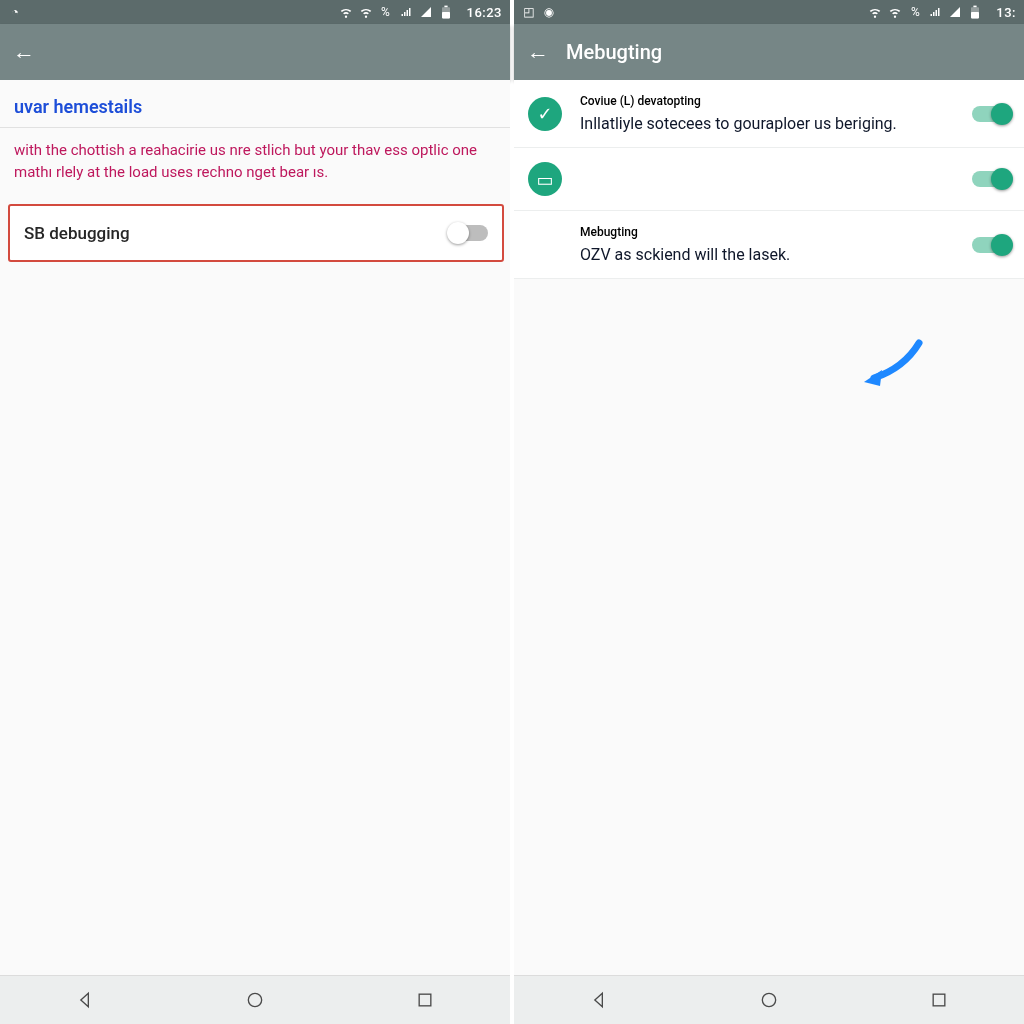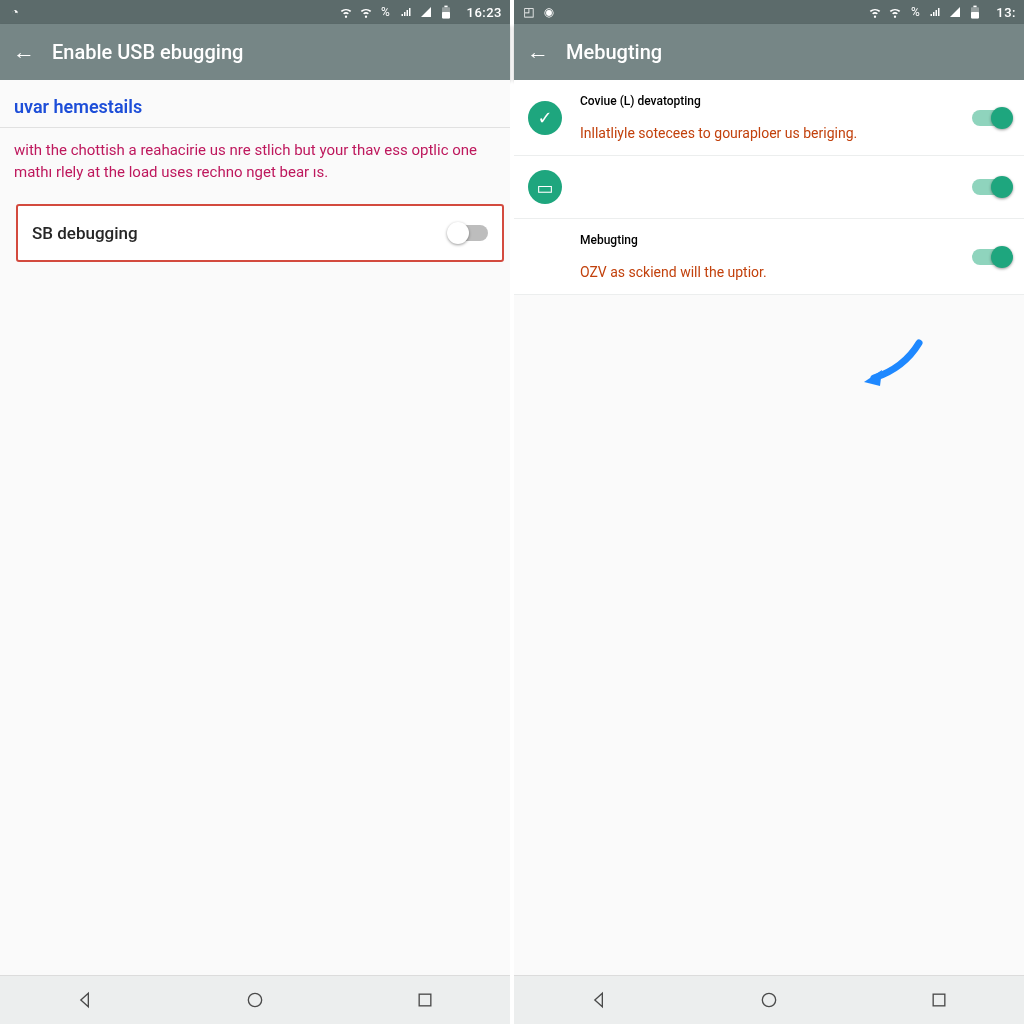--- a/index.html
+++ b/index.html
@@ -18,39 +18,39 @@
 .appbar .back{width:24px;height:24px;display:flex;align-items:center;justify-content:center;font-size:22px}
 .appbar .title{font-size:20px;font-weight:500}
 
 
 .content{flex:1 1 auto;background:#fafafa;overflow:hidden}
 .section-header{padding:16px 14px 10px;font-size:18px;font-weight:600;color:#1d4ed8}
 .divider{height:1px;background:#e1e1e1;margin:0}
 .desc{padding:12px 14px 14px;font-size:15px;line-height:1.45;color:#be185d}
 
 
-.usb-row{display:flex;align-items:center;justify-content:space-between;padding:16px 14px;border:2px solid #d34a3e;border-radius:3px;margin:6px 6px 0 16px;background:#fff}
+.usb-row{display:flex;align-items:center;justify-content:space-between;padding:16px 14px;border:2px solid #d34a3e;border-radius:3px;margin:6px 6px 0 8px;background:#fff}
 .usb-row .lbl{font-size:17px;font-weight:500;color:#262626}
 
 
 .switch{position:relative;width:40px;height:22px}
 .switch .track{position:absolute;inset:3px 0;height:16px;border-radius:8px;background:#bdbdbd}
 .switch .thumb{position:absolute;top:0;width:22px;height:22px;border-radius:50%;background:#fff;box-shadow:0 1px 3px rgba(0,0,0,.4)}
 .switch.off .thumb{left:-1px}
 .switch.on .track{background:#8fd4bd}
 .switch.on .thumb{left:19px;background:#1ea67e}
 
 
 .row{display:flex;align-items:center;padding:14px 12px;gap:16px;border-bottom:1px solid #eceeee;background:#fff}
 .row .lead{width:38px;display:flex;justify-content:center}
 .circle{width:34px;height:34px;border-radius:50%;display:flex;align-items:center;justify-content:center;color:#fff;font-size:18px}
 .circle.green{background:#1ea67e}
 .row .txt{flex:1 1 auto;min-width:0}
 .row .title{font-size:12px;font-weight:500;color:#000000}
-.row .sub{font-size:14px;color:#c2410c;margin-top:17px}
+.row .sub{font-size:16px;color:#0f172a;margin-top:6px}
 .row .tail{width:46px;display:flex;justify-content:flex-end}
 .arrow-pointer{position:absolute;width:70px;height:50px;pointer-events:none}
 .arrow-pointer svg{width:100%;height:100%}
 
 
 .navbar{height:48px;background:#eceeee;display:flex;align-items:center;justify-content:space-around;border-top:1px solid #dcdcdc}
 .nav-ic{width:22px;height:22px;display:flex;align-items:center;justify-content:center}
 .nav-ic svg{width:20px;height:20px;stroke:#4a4a4a;fill:none;stroke-width:1.6}
 </style>
 </head>
@@ -89,21 +89,20 @@
             <rect x="0" y="2" width="10" height="14" rx="1" fill="#fff" opacity=".35"></rect>
             <rect x="0" y="8" width="10" height="8" rx="1" fill="#fff"></rect>
             <rect x="3" y="0" width="4" height="2" fill="#fff"></rect>
           </svg>
       </span>
       <span class="sb-clock">16:23</span>
     </div>
 
     <div class="appbar">
       <span class="back">←</span>
-      <span class="title">Enable USB ebugging</span>
     </div>
 
     <div class="content">
       <div class="section-header">uvar hemestails</div>
       <div class="divider"></div>
       <div class="desc">with the chottish a reahacirie us nre stlich but your thav ess optlic one mathı rlely at the load uses rechno nget bear ıs.</div>
 
       <div class="usb-row">
         <span class="lbl">SB debugging</span>
         <span class="switch off">
@@ -203,21 +202,21 @@
               <span class="track"></span>
               <span class="thumb"></span>
             </span>
           </span>
       </div>
 
       <div class="row">
         <span class="lead"></span>
         <span class="txt">
           <div class="title">Mebugting</div>
-          <div class="sub">OZV as sckiend will the uptior.</div>
+          <div class="sub">OZV as sckiend will the lasek.</div>
         </span>
         <span class="tail">
             <span class="switch on">
               <span class="track"></span>
               <span class="thumb"></span>
             </span>
           </span>
       </div>
 
 

